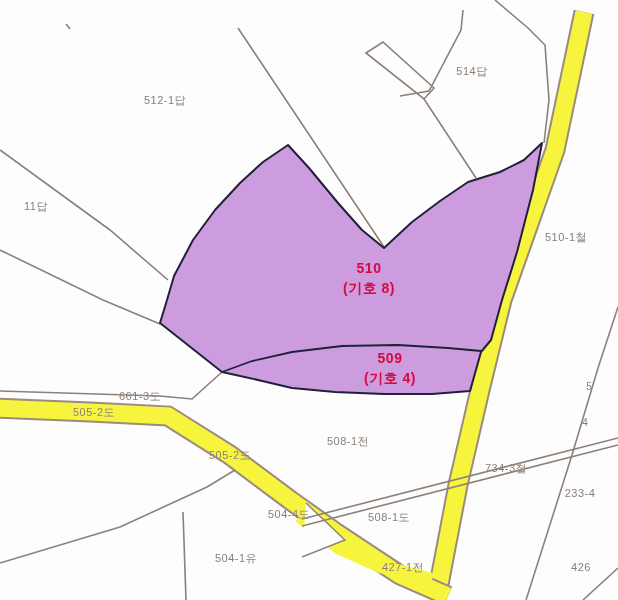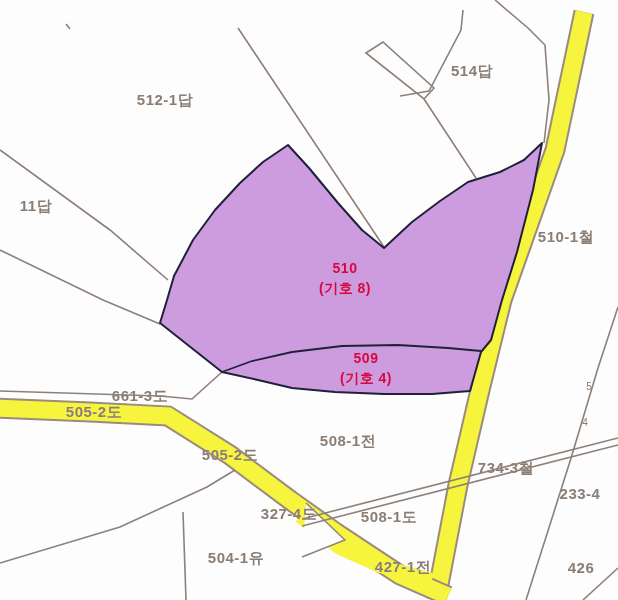--- a/index.html
+++ b/index.html
@@ -4,27 +4,26 @@
 <style>
   html,body{margin:0;padding:0;background:#ffffff;}
   #stage{
     position:relative;width:618px;height:600px;background:#fdfdfd;
     font-family:"Liberation Sans","DejaVu Sans",sans-serif;overflow:hidden;
   }
   #map-svg{position:absolute;left:0;top:0;}
   #labels{position:absolute;left:0;top:0;width:618px;height:600px;}
   .lbl{
     position:absolute;transform:translate(-50%,-50%);
-    color:#8a7d74;font-size:15px;letter-spacing:0.5px;white-space:nowrap;
+    color:#8a7d74;font-size:11px;letter-spacing:0.5px;white-space:nowrap;
     text-shadow:0 0 1px rgba(255,255,255,0.4);
-    font-weight:bold;
   }
   .lbl-red{
     position:absolute;transform:translate(-50%,-50%);
-    color:#d60840;font-size:14px;font-weight:bold;letter-spacing:0.5px;white-space:nowrap;
+    color:#d60840;font-size:14px;font-weight:bold;letter-spacing:0.5px;white-space:nowrap;margin-left:24px;
   }
   .lbl-frag{
     position:absolute;transform:translate(-50%,-50%);
     color:#8a7d74;font-size:10px;white-space:nowrap;
   }
 </style>
 </head>
 <body>
 
 <div id="stage">
@@ -77,21 +76,21 @@
     <span class="lbl" style="left:472px;top:71px">514답</span>
     <span class="lbl" style="left:36px;top:206px">11답</span>
     <span class="lbl" style="left:566px;top:237px">510-1철</span>
     <span class="lbl-red" style="left:345px;top:268px">510</span>
     <span class="lbl-red" style="left:345px;top:289px">(기호 8)</span>
     <span class="lbl-red" style="left:366px;top:358px">509</span>
     <span class="lbl-red" style="left:366px;top:379px">(기호 4)</span>
     <span class="lbl" style="left:140px;top:396px">661-3도</span>
     <span class="lbl" style="left:94px;top:412px">505-2도</span>
     <span class="lbl" style="left:230px;top:455px">505-2도</span>
-    <span class="lbl" style="left:289px;top:514px">327-4도</span>
+    <span class="lbl" style="left:289px;top:514px">504-4도</span>
     <span class="lbl" style="left:348px;top:441px">508-1전</span>
     <span class="lbl" style="left:389px;top:517px">508-1도</span>
     <span class="lbl" style="left:236px;top:558px">504-1유</span>
     <span class="lbl" style="left:403px;top:567px">427-1전</span>
     <span class="lbl" style="left:581px;top:567px">426</span>
     <span class="lbl" style="left:580px;top:493px">233-4</span>
     <span class="lbl" style="left:506px;top:468px">734-3철</span>
     <span class="lbl-frag" style="left:589px;top:386px">5</span>
     <span class="lbl-frag" style="left:585px;top:422px">4</span>
   </div>

